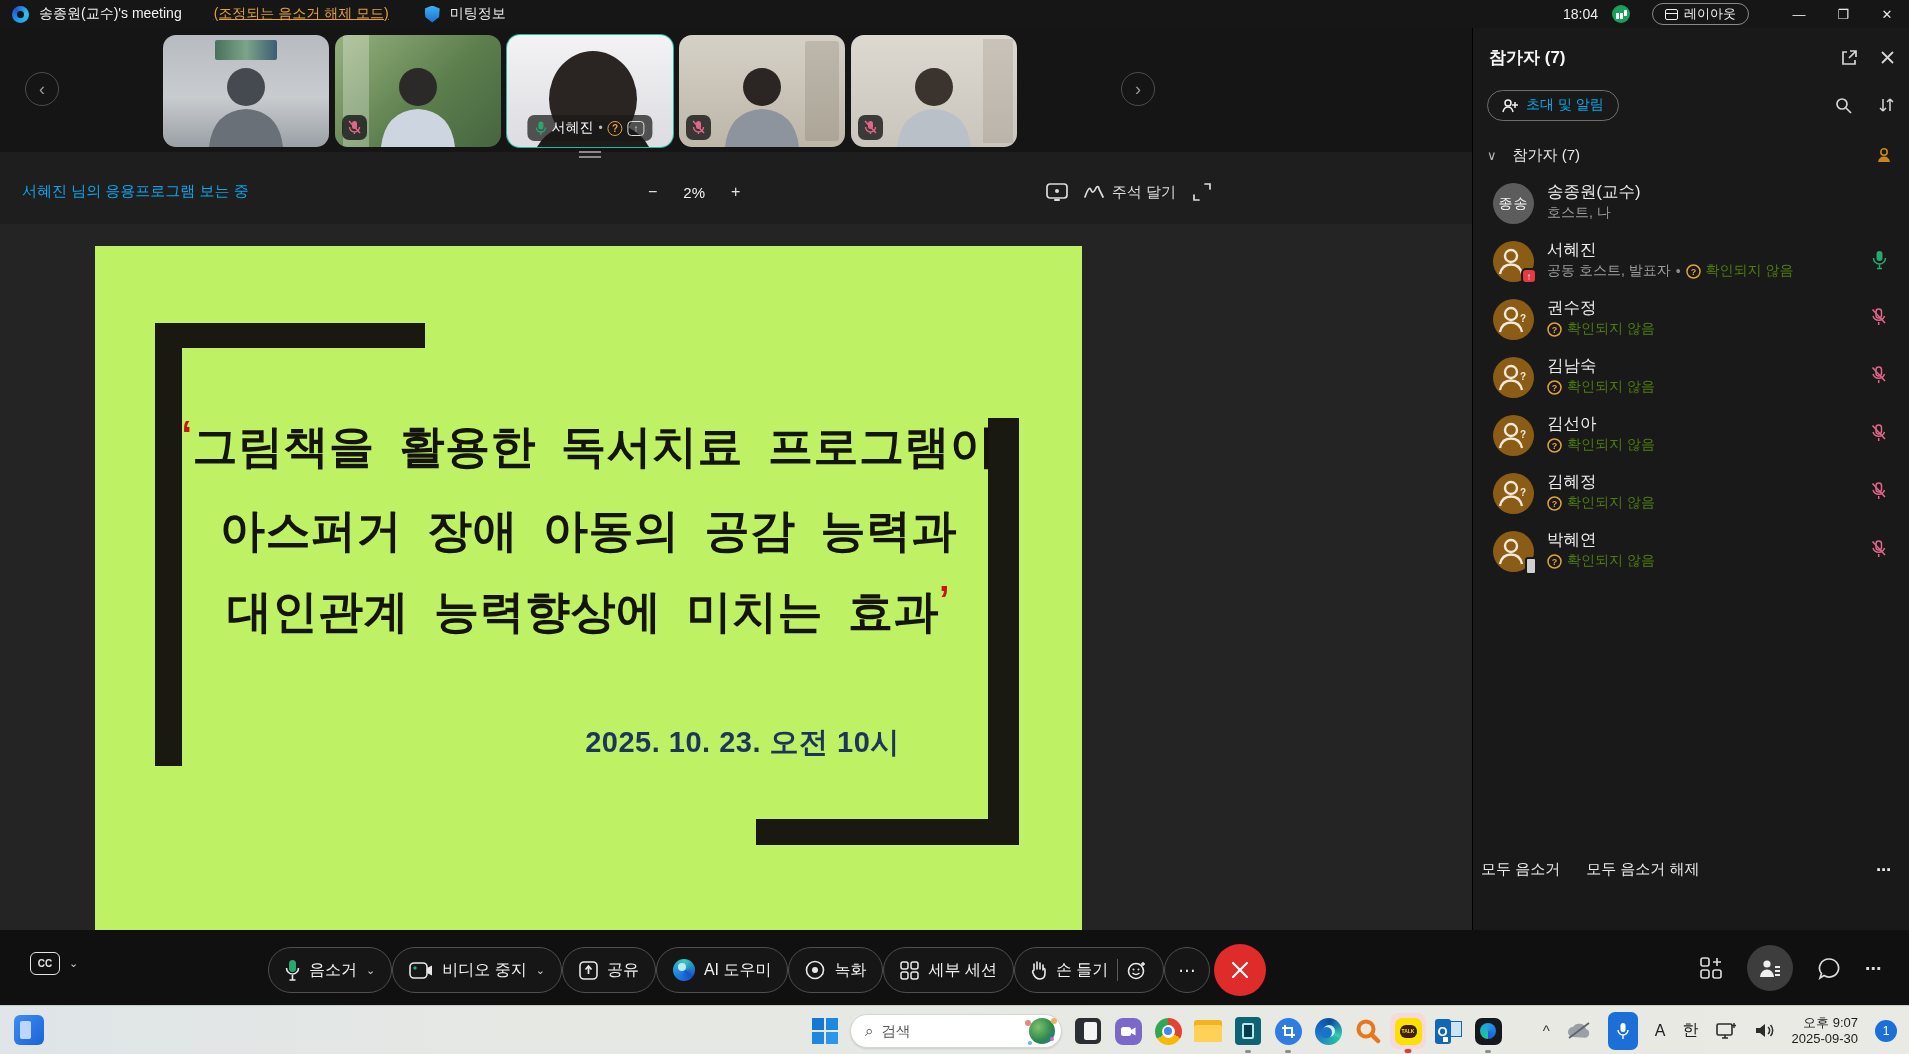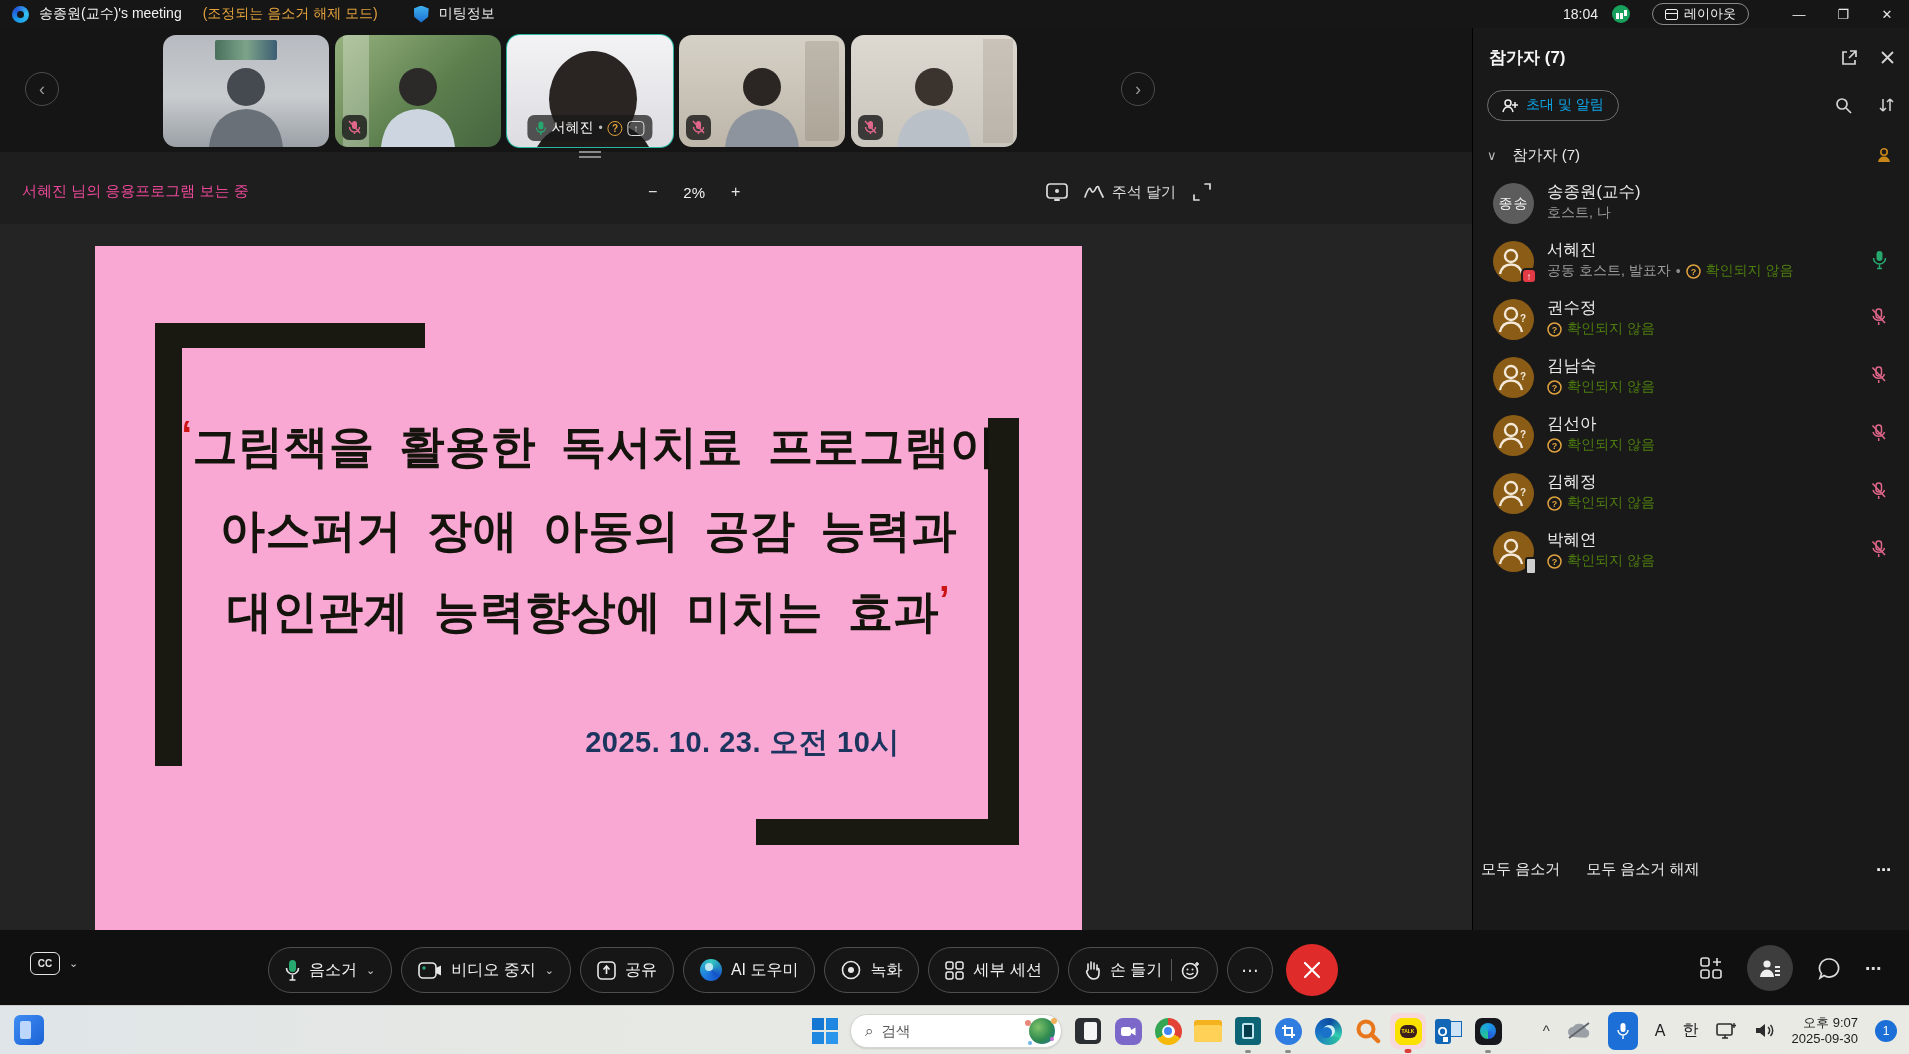--- a/index.html
+++ b/index.html
@@ -9,21 +9,21 @@
 
   
   .titlebar { position:absolute; left:0; top:0; width:1909px; height:28px; background:#161616; }
   .titlebar .row { position:absolute; top:0; height:28px; display:flex; align-items:center; }
   .tb-left { left:12px; gap:10px; }
   .webex-logo { width:17px; height:17px; border-radius:50%;
     background:conic-gradient(from 200deg,#1ba0e8,#2457d8,#34c0f0,#1ba0e8); position:relative; }
   .webex-logo:after { content:""; position:absolute; left:5px; top:5px; width:7px; height:7px;
     border-radius:50%; background:#161616; }
   .tb-title { color:#f2f2f2; font-size:14px; }
-  .tb-notice { color:#e2a13d; font-size:14px; margin-left:11px; }
+  .tb-notice { color:#e2a13d; font-size:14px; margin-left:22px;text-decoration:underline; }
   .shield-ic { width:15px; height:17px; margin-left:26px;
     background:linear-gradient(180deg,#3fb0f0,#1b6fd0);
     clip-path:polygon(50% 0,100% 18%,96% 68%,50% 100%,4% 68%,0 18%); }
   .tb-info { color:#e8e8e8; font-size:14px; }
   .tb-right { right:0; gap:0; }
   .tb-time { color:#eee; font-size:14px; margin-right:14px; }
   .conn-dot { width:18px; height:18px; border-radius:50%; background:#17a15c; position:relative; margin-right:22px;}
   .conn-dot:after { content:""; position:absolute; left:4px; bottom:4px; width:3px; height:6px;
     background:#fff; box-shadow:4px 0 0 0 #fff,8px -3px 0 0 #fff; }
   .layout-btn { height:22px; border:1px solid #8a8a8a; border-radius:12px; color:#f0f0f0;
@@ -50,30 +50,30 @@
   .name-chip .nm { color:#f5f5f5; font-size:14px; }
   .name-chip .dot { color:#bbb; font-size:12px; }
   .qcirc { width:15px; height:15px; border-radius:50%; border:1.5px solid #e2a13d; color:#e2a13d;
     font-size:10px; font-weight:bold; display:flex; align-items:center; justify-content:center; }
   .sharebox { width:17px; height:15px; border:1.5px solid #ddd; border-radius:4px; color:#ddd;
     font-size:10px; display:flex; align-items:center; justify-content:center; }
   .grip { position:absolute; left:579px; top:123px; width:22px; height:7px;
     border-top:2px solid #8a8a8a; border-bottom:2px solid #8a8a8a; }
 
   .sharebar { position:absolute; left:0; top:132px; width:1472px; height:64px; }
-  .sb-status { position:absolute; left:22px; top:22px; color:#ec4899; font-size:15px; }
+  .sb-status { position:absolute; left:22px; top:22px; color:#0ea5e9; font-size:15px; }
   .zoomctl { position:absolute; left:648px; top:14px; display:flex; align-items:center; gap:26px;
     color:#e5e5e5; font-size:16px; height:36px; }
   .zoomctl .zl { font-size:15px; color:#f0f0f0; }
   .sb-right { position:absolute; right:260px; top:14px; display:flex; align-items:center; gap:16px;
     color:#dcdcdc; height:36px; }
   .sb-right .lbl { font-size:15px; }
 
   .stage { position:absolute; left:0; top:196px; width:1472px; height:706px; background:#242424; }
-  .slide { position:absolute; left:95px; top:22px; width:987px; height:684px; background:#f9a8d4;text-decoration:underline; }
+  .slide { position:absolute; left:95px; top:22px; width:987px; height:684px; background:#bef264;text-decoration:underline; }
   .blk { position:absolute; background:#191912; }
   .slide-title { position:absolute; left:0; width:987px; top:160px; text-align:center;
     font-weight:bold; font-size:45px; line-height:81px; color:#14140c; letter-spacing:0.5px; word-spacing:12px; }
   .rq { color:#cc1414; font-size:38px; position:relative; top:-14px; font-weight:bold; }
   .slide-footer { position:absolute; left:340px; width:615px; top:477px; text-align:center;
     font-weight:bold; font-size:29px; line-height:39px; color:#1c355f; letter-spacing:0.5px; }
 
   
   .panel { position:absolute; left:1472px; top:28px; width:437px; height:902px; background:#191919;
     border-left:1px solid #000; }
@@ -107,21 +107,21 @@
   .pmic { position:absolute; right:22px; top:18px; }
   .p-footer { position:absolute; left:8px; right:16px; top:832px; display:flex; align-items:center;
     gap:26px; color:#ececec; font-size:15px; }
   .p-footer .sp { flex:1; }
 
   
   .controlbar { position:absolute; left:0; top:930px; width:1909px; height:75px; background:#101010; }
   .cc-group { position:absolute; left:30px; top:22px; display:flex; align-items:center; gap:9px; color:#e4e4e4; }
   .cc-box { width:30px; height:23px; border:1.6px solid #e4e4e4; border-radius:6px; font-size:10px;
     font-weight:bold; display:flex; align-items:center; justify-content:center; }
-  .ctr-group { position:absolute; left:268px; top:14px; display:flex; align-items:center; gap:9px; }
+  .ctr-group { position:absolute; left:268px; top:14px; display:flex; align-items:center; }
   .pillbtn { height:46px; border:1px solid #4f4f4f; border-radius:23px; display:flex; align-items:center;
     gap:9px; padding:0 16px; color:#f0f0f0; font-size:16px; background:#161616; }
   .pillbtn .chev { color:#cfcfcf; font-size:11px; }
   .divline { width:1px; height:22px; background:#5a5a5a; }
   .circbtn { width:46px; height:46px; border:1px solid #4f4f4f; border-radius:50%; background:#161616;
     color:#eee; display:flex; align-items:center; justify-content:center; font-size:17px; letter-spacing:1px;}
   .endbtn { width:52px; height:52px; border-radius:50%; background:#e02b2b; color:#fff; display:flex;
     align-items:center; justify-content:center; font-size:20px; margin-left:4px; }
   .right-ics { position:absolute; right:26px; top:14px; display:flex; align-items:center; gap:24px; height:48px;}
   .partic-circ { width:46px; height:46px; border-radius:50%; background:#3d3d3d; display:flex;

